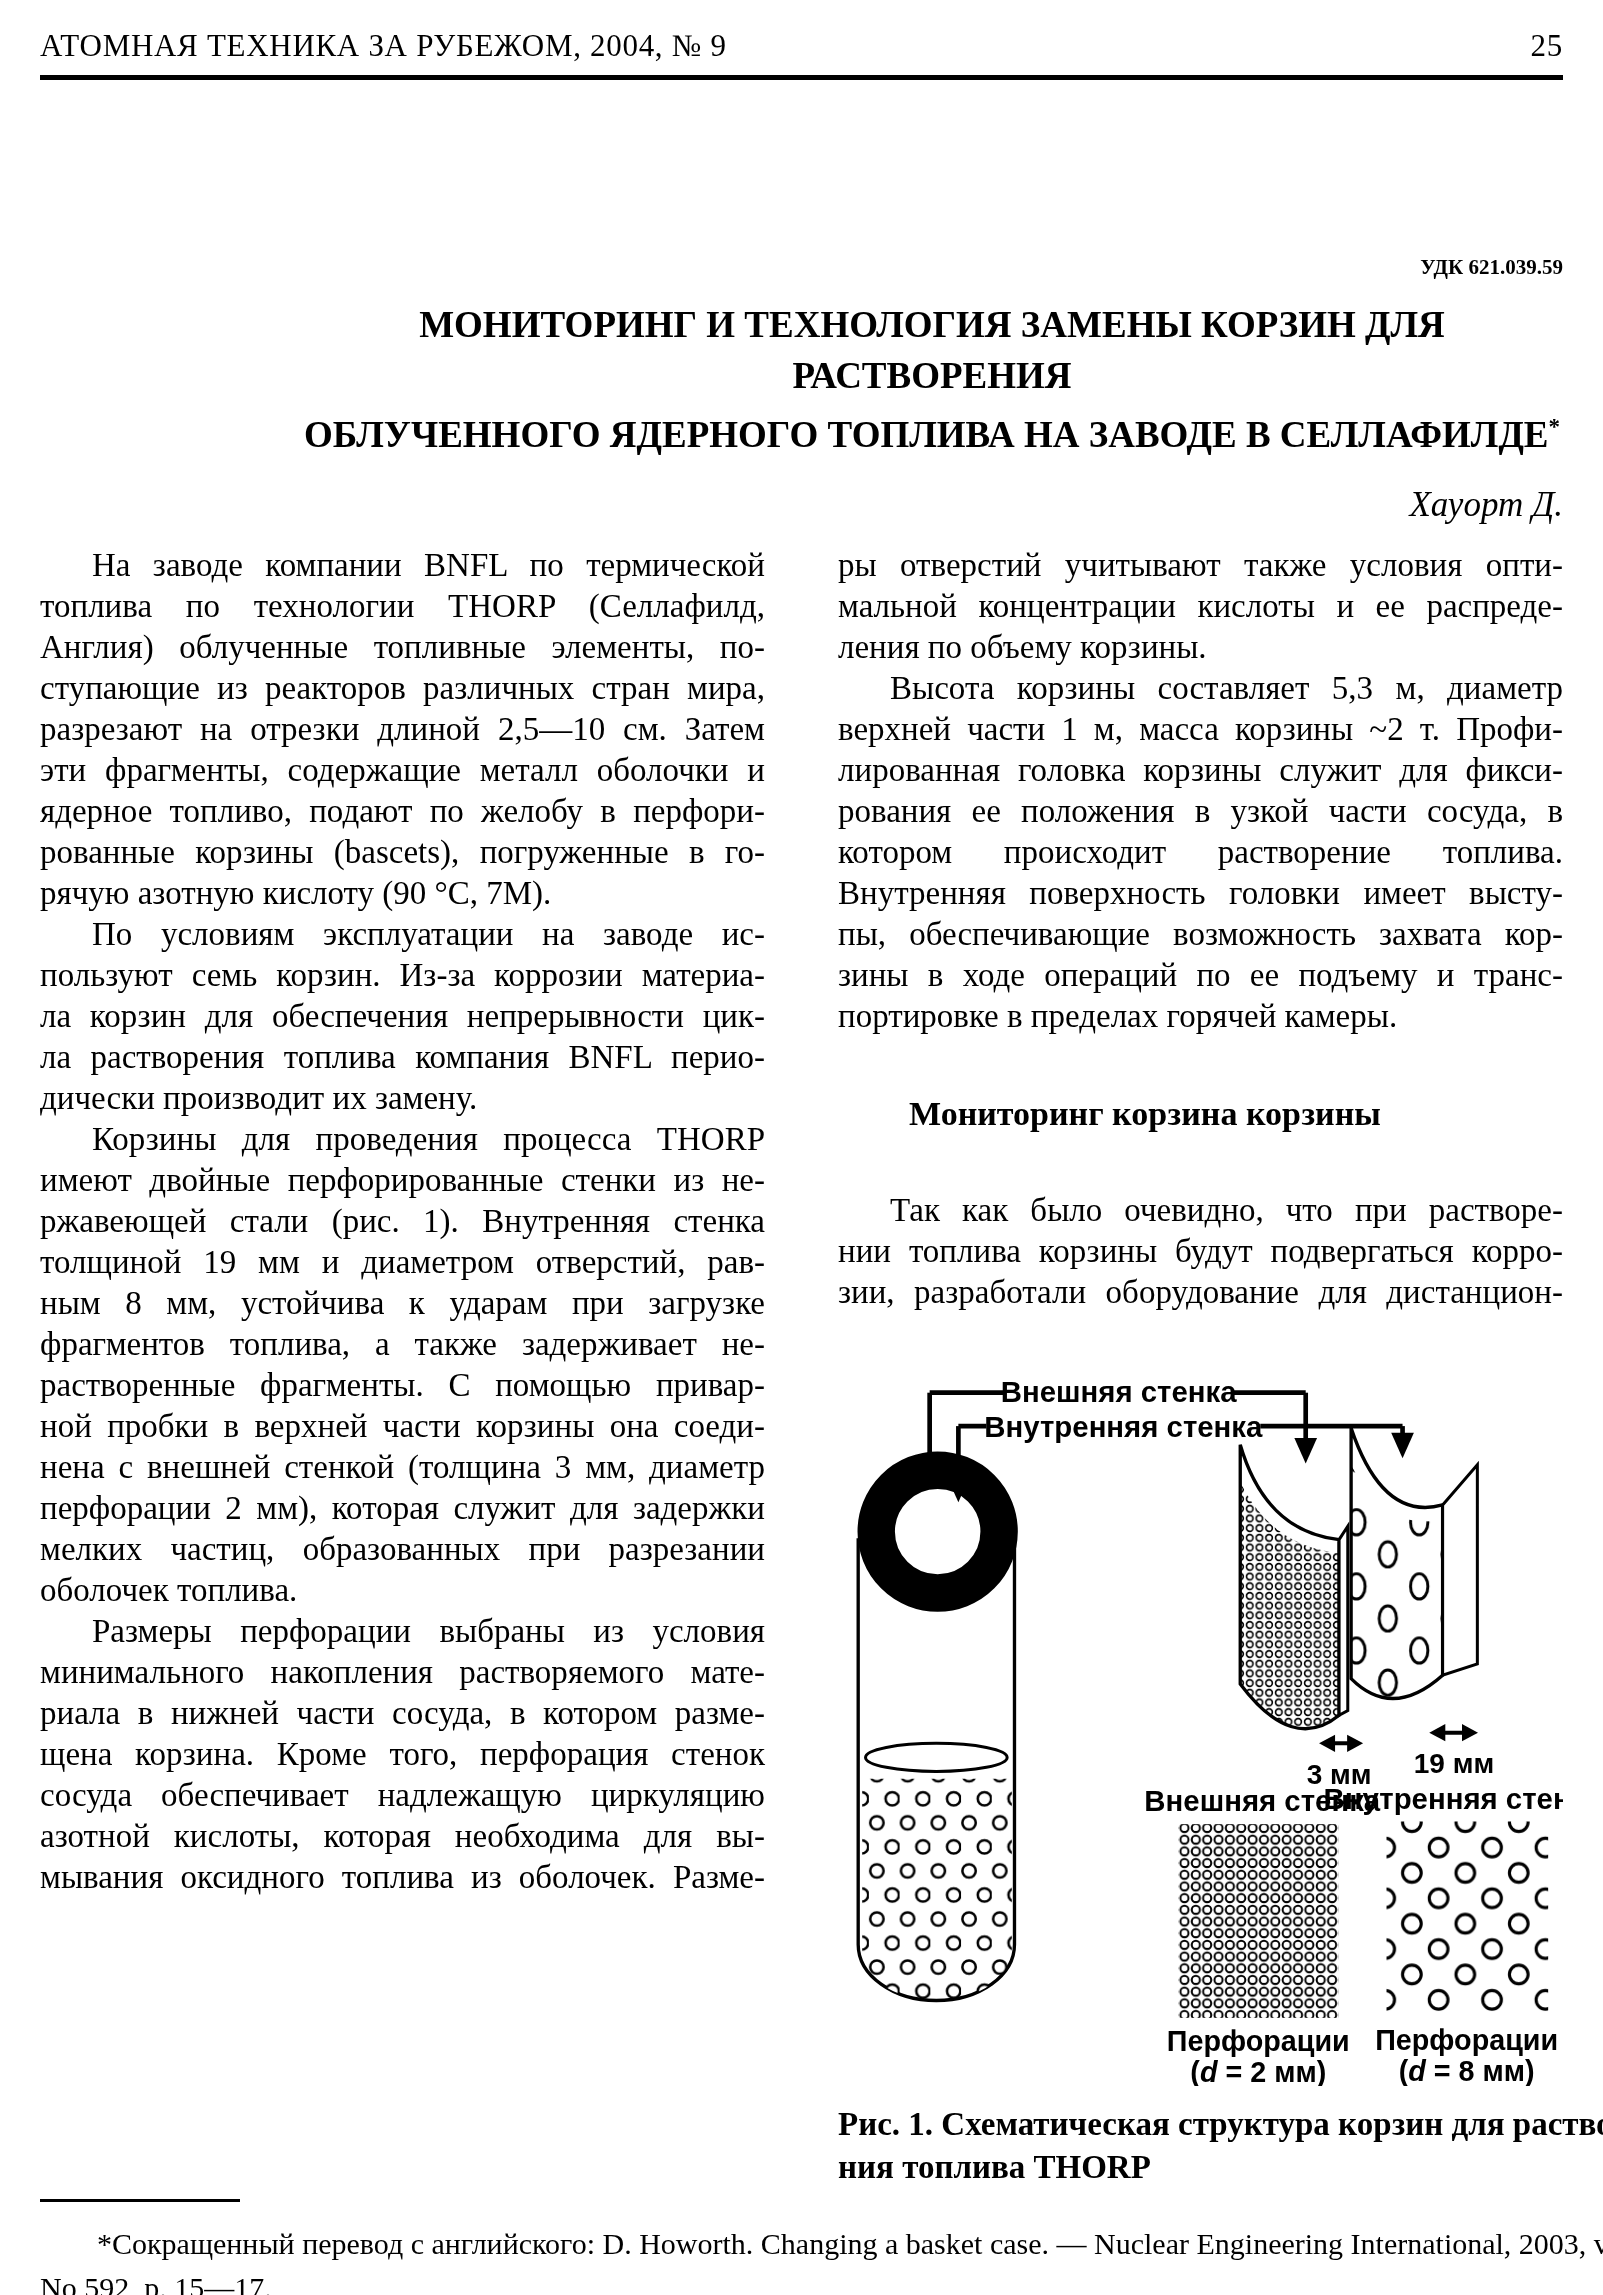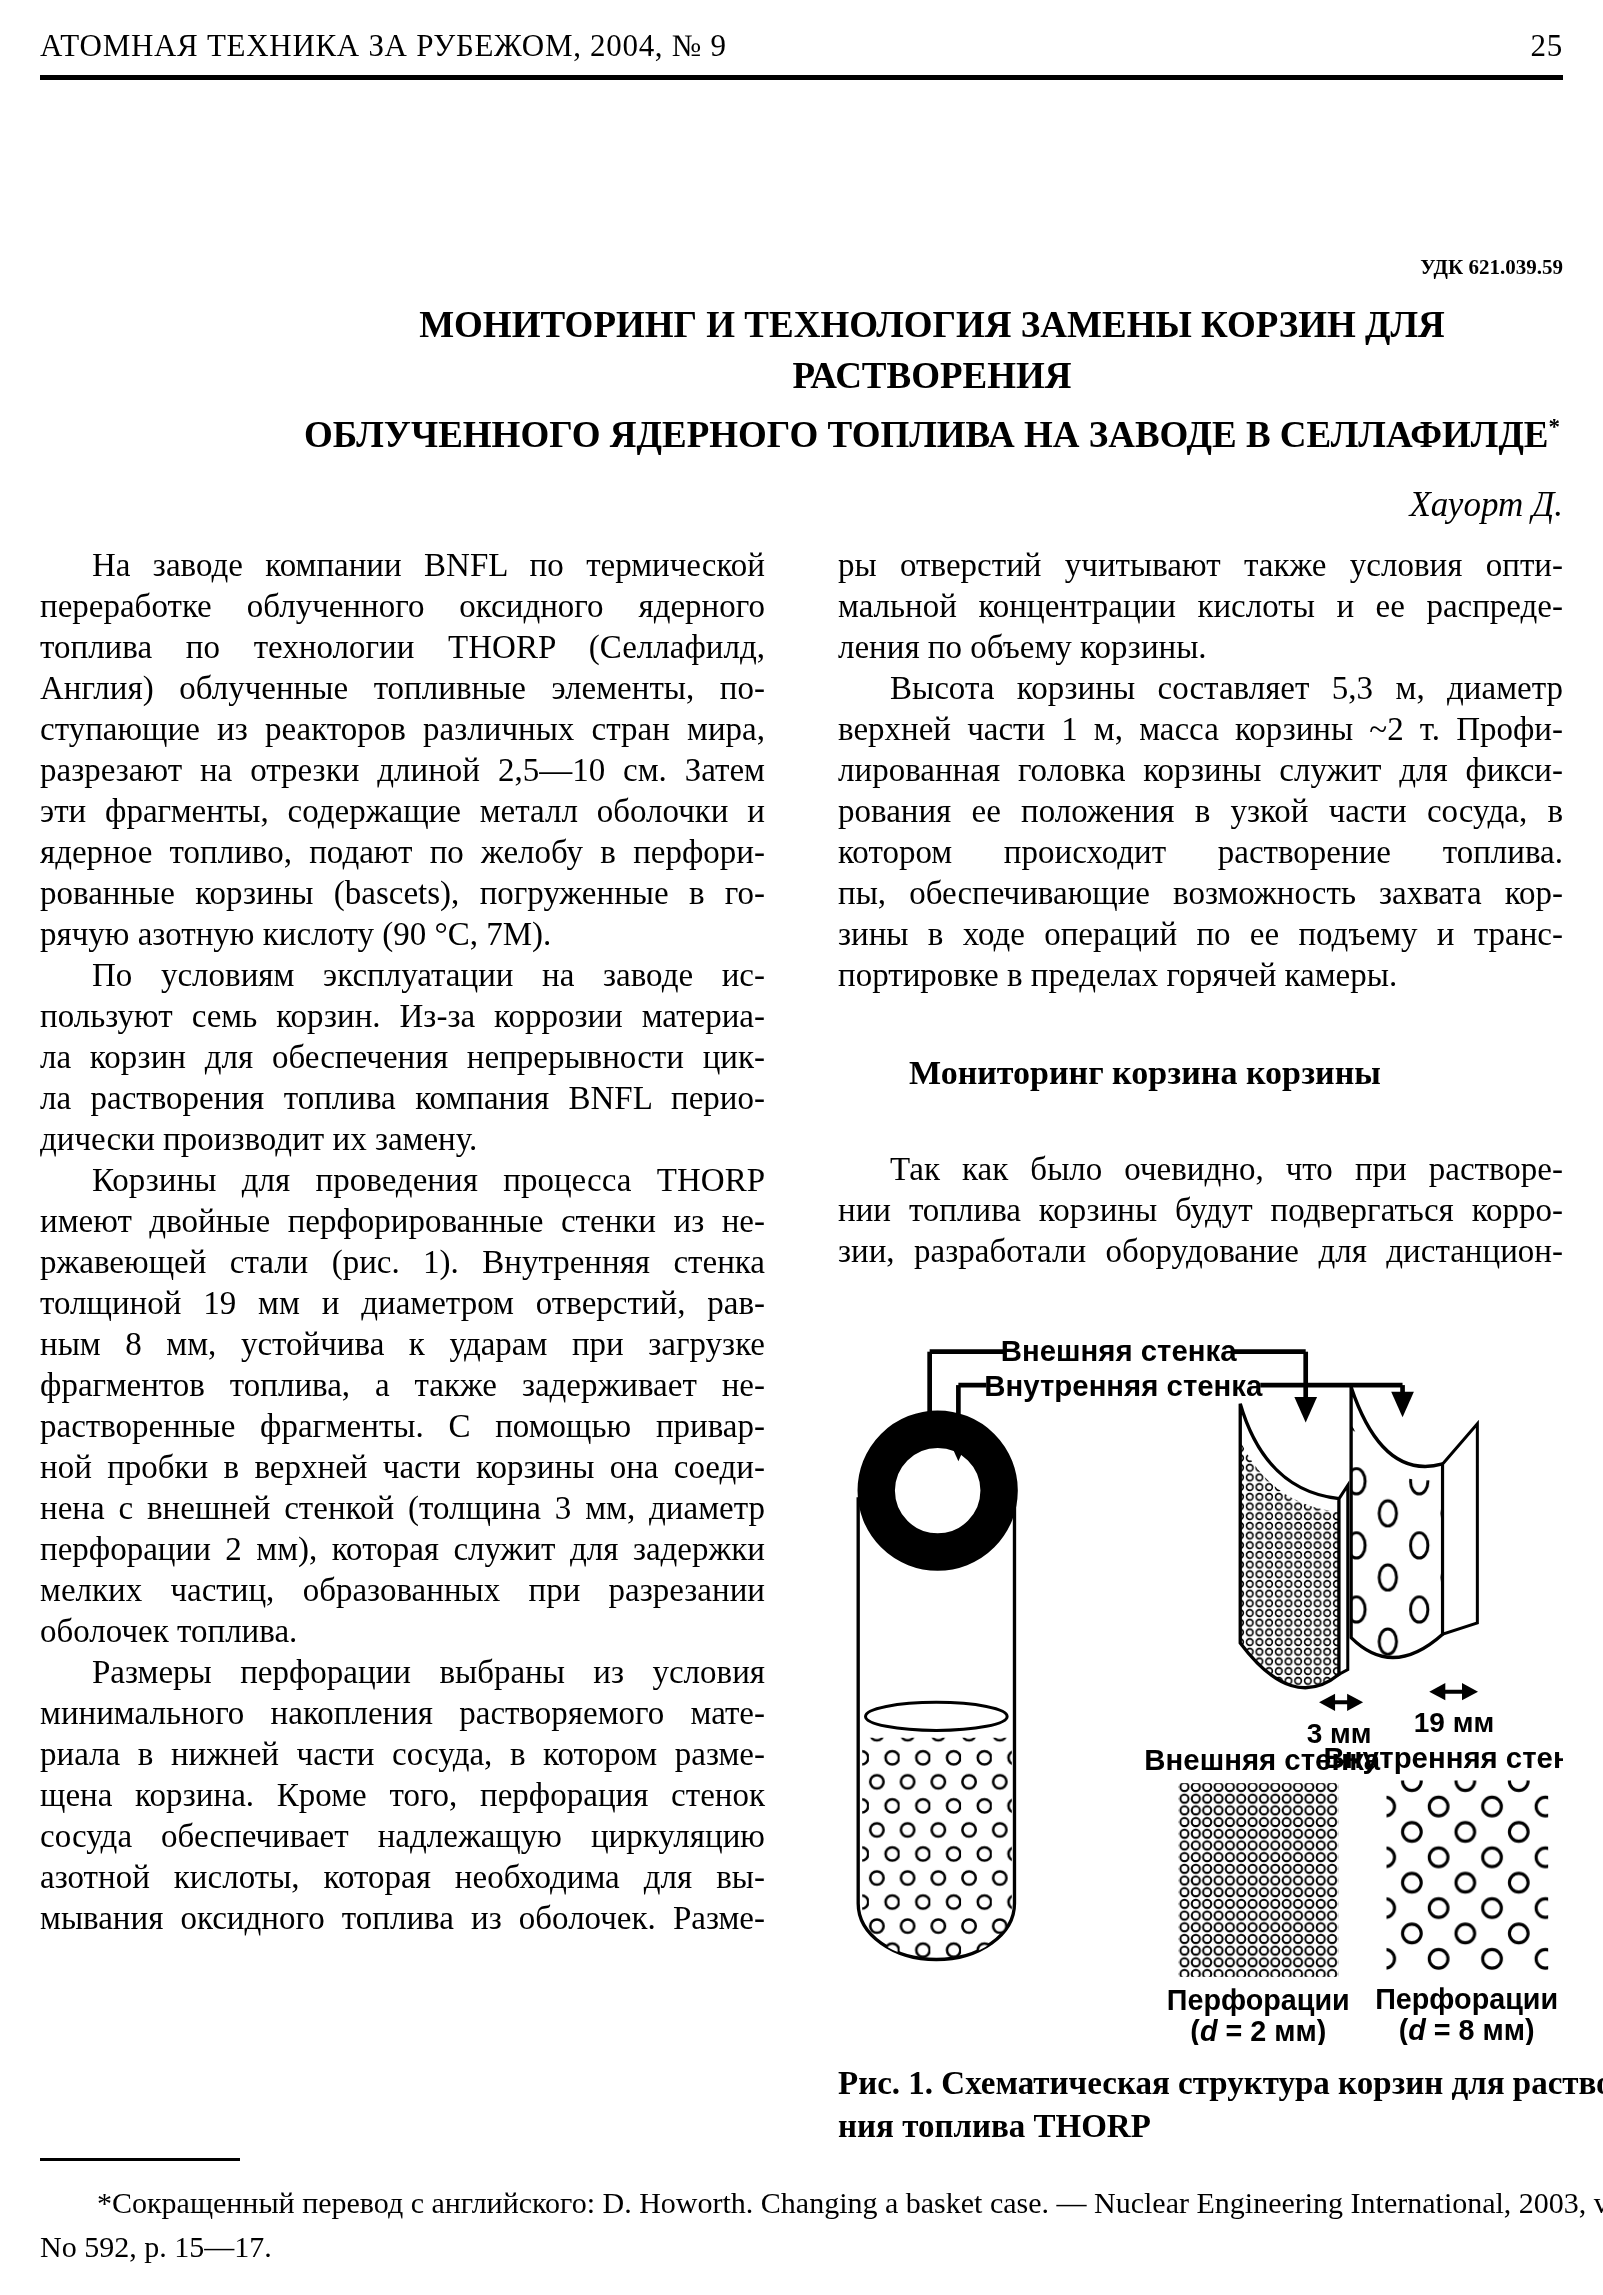--- a/index.html
+++ b/index.html
@@ -61,21 +61,20 @@
 
   <h1 class="title"><span>МОНИТОРИНГ И ТЕХНОЛОГИЯ ЗАМЕНЫ КОРЗИН ДЛЯ РАСТВОРЕНИЯ</span><br><span>ОБЛУЧЕННОГО ЯДЕРНОГО ТОПЛИВА НА ЗАВОДЕ В СЕЛЛАФИЛДЕ</span><sup>*</sup></h1>
 
   <div class="author">Хауорт Д.</div>
 
   <div class="columns">
 
     <div class="col">
       <div class="para indent">
           <div class="ln">На заводе компании BNFL по термической</div>
-          <div class="ln">переработке облученного оксидного ядерного</div>
           <div class="ln">топлива по технологии THORP (Селлафилд,</div>
           <div class="ln">Англия) облученные топливные элементы, по-</div>
           <div class="ln">ступающие из реакторов различных стран мира,</div>
           <div class="ln">разрезают на отрезки длиной 2,5—10 см. Затем</div>
           <div class="ln">эти фрагменты, содержащие металл оболочки и</div>
           <div class="ln">ядерное топливо, подают по желобу в перфори-</div>
           <div class="ln">рованные корзины (bascets), погруженные в го-</div>
           <div class="ln ln-last">рячую азотную кислоту (90 °С, 7М).</div>
         </div>
       <div class="para indent">
@@ -115,20 +114,21 @@
           <div class="ln">ры отверстий учитывают также условия опти-</div>
           <div class="ln">мальной концентрации кислоты и ее распреде-</div>
           <div class="ln ln-last">ления по объему корзины.</div>
         </div>
       <div class="para indent">
           <div class="ln">Высота корзины составляет 5,3 м, диаметр</div>
           <div class="ln">верхней части 1 м, масса корзины ~2 т. Профи-</div>
           <div class="ln">лированная головка корзины служит для фикси-</div>
           <div class="ln">рования ее положения в узкой части сосуда, в</div>
           <div class="ln">котором происходит растворение топлива.</div>
+          <div class="ln">Внутренняя поверхность головки имеет высту-</div>
           <div class="ln">пы, обеспечивающие возможность захвата кор-</div>
           <div class="ln">зины в ходе операций по ее подъему и транс-</div>
           <div class="ln ln-last">портировке в пределах горячей камеры.</div>
         </div>
       <h2 class="section-heading sh-right">Мониторинг корзина корзины</h2>
       <div class="para indent">
           <div class="ln">Так как было очевидно, что при растворе-</div>
           <div class="ln">нии топлива корзины будут подвергаться корро-</div>
           <div class="ln">зии, разработали оборудование для дистанцион-</div>
         </div>

